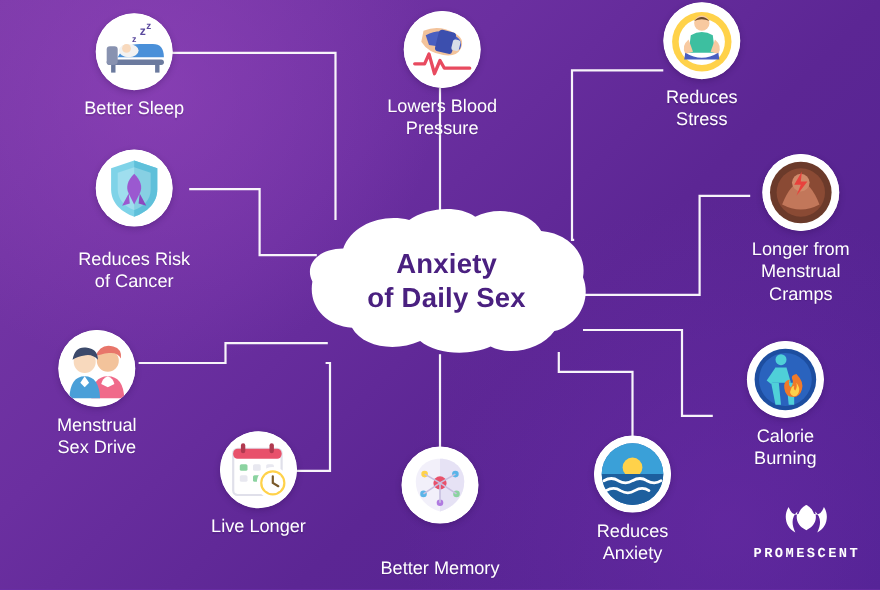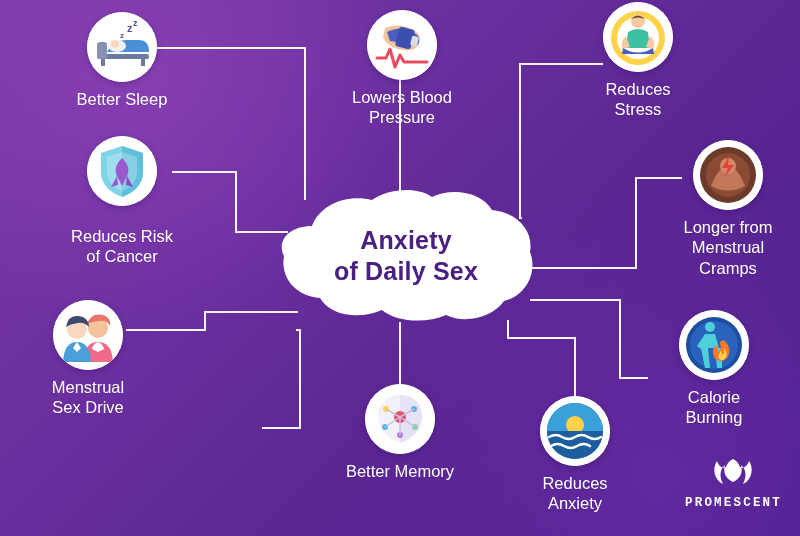--- a/index.html
+++ b/index.html
@@ -246,22 +246,42 @@
         <circle cx="24" cy="29" r="10" fill="#f8d9bd"></circle>
         <path d="M13,27 q2,-12 12,-11 q11,1 11,11 q-5,-5 -11,-4 q-8,1 -12,4 z" fill="#3c4a6b"></path>
         <path d="M10,62 q1,-20 14,-20 q13,0 14,20 z" fill="#4a9fd8"></path>
         <path d="M24,42 l-4,6 l4,4 l4,-4 z" fill="#ffffff"></path>
       </svg>
     </div>
     <div class="label">Menstrual
 Sex Drive</div>
   </div>
 
-
-  <div class="node" style="left:320px; top:384px;">
+  <div class="node" style="left:155px; top:392px;">
+    <div class="icon-circle">
+      <svg width="70" height="70" viewBox="0 0 70 70">
+        <circle cx="35" cy="35" r="35" fill="#ffffff"></circle>
+        <rect x="12" y="16" width="44" height="42" rx="4" fill="#ffffff" stroke="#e0e0ea" stroke-width="2"></rect>
+        <rect x="12" y="16" width="44" height="9" rx="4" fill="#e8516b"></rect>
+        <rect x="19" y="11" width="4" height="9" rx="2" fill="#b0394f"></rect>
+        <rect x="45" y="11" width="4" height="9" rx="2" fill="#b0394f"></rect>
+        <rect x="18" y="30" width="7" height="6" rx="1.5" fill="#8bd3a0"></rect>
+        <rect x="30" y="30" width="7" height="6" rx="1.5" fill="#e8e8f0"></rect>
+        <rect x="42" y="30" width="7" height="6" rx="1.5" fill="#e8e8f0"></rect>
+        <rect x="18" y="40" width="7" height="6" rx="1.5" fill="#e8e8f0"></rect>
+        <rect x="30" y="40" width="7" height="6" rx="1.5" fill="#8bd3a0"></rect>
+        <circle cx="48" cy="47" r="13" fill="#ffd24a" stroke="#ffffff" stroke-width="3"></circle>
+        <circle cx="48" cy="47" r="9.5" fill="#ffffff"></circle>
+        <path d="M48,41 V47 L53,50" stroke="#7a5a2a" stroke-width="2" fill="none" stroke-linecap="round"></path>
+      </svg>
+    </div>
+    <div class="label">Live Longer</div>
+  </div>
+
+  <div class="node" style="left:320px; top:406px;gap:24px;">
     <div class="icon-circle">
       <svg width="70" height="70" viewBox="0 0 70 70">
         <circle cx="35" cy="35" r="35" fill="#ffffff"></circle>
         <path d="M35,11 C22,11 13,20 13,32 C13,44 21,55 35,59 C49,55 57,44 57,32 C57,20 48,11 35,11 Z" fill="#f2f0fa"></path>
         <path d="M35,11 C48,11 57,20 57,32 C57,44 49,55 35,59 Z" fill="#e6e2f5"></path>
         <circle cx="35" cy="33" r="6" fill="#e8516b"></circle>
         <circle cx="21" cy="25" r="3" fill="#ffd24a"></circle>
         <circle cx="49" cy="25" r="3" fill="#5ab4e8"></circle>
         <circle cx="20" cy="43" r="3" fill="#5ab4e8"></circle>
         <circle cx="50" cy="43" r="3" fill="#8bd3a0"></circle>

